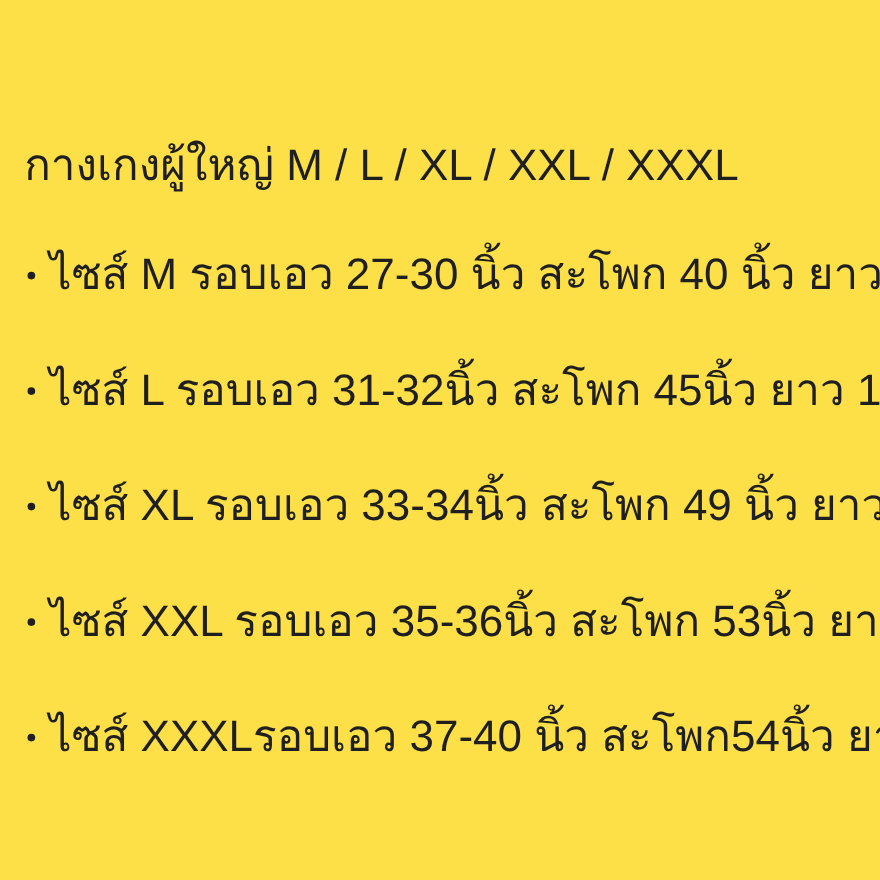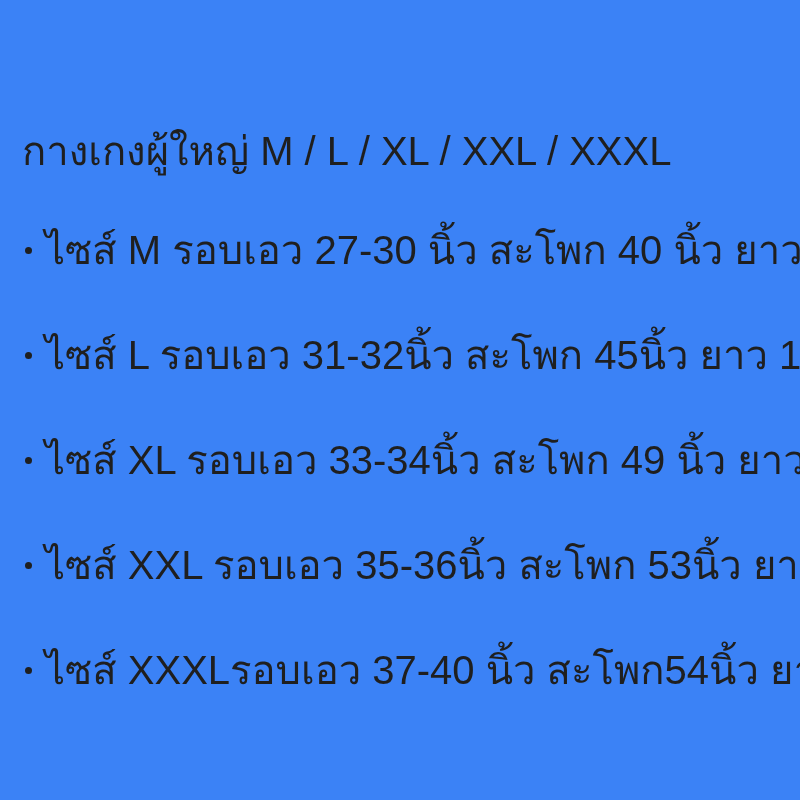--- a/index.html
+++ b/index.html
@@ -11,21 +11,21 @@
     height: 800px;
     background: #ffffff;
     font-family: "Liberation Sans", "DejaVu Sans", sans-serif;
     color: #1f1f1f;
     position: relative;
     overflow: hidden;
   }
   .page {
     position: absolute;
     inset: 0;
-    background: #3b82f6;
+    background: #fde047;
   }
   .title {
     position: absolute;
     left: 22px;
     top: 126px;
     margin: 0;
     font-size: 40px;
     font-weight: 400;
     line-height: 50px;
     white-space: nowrap;

